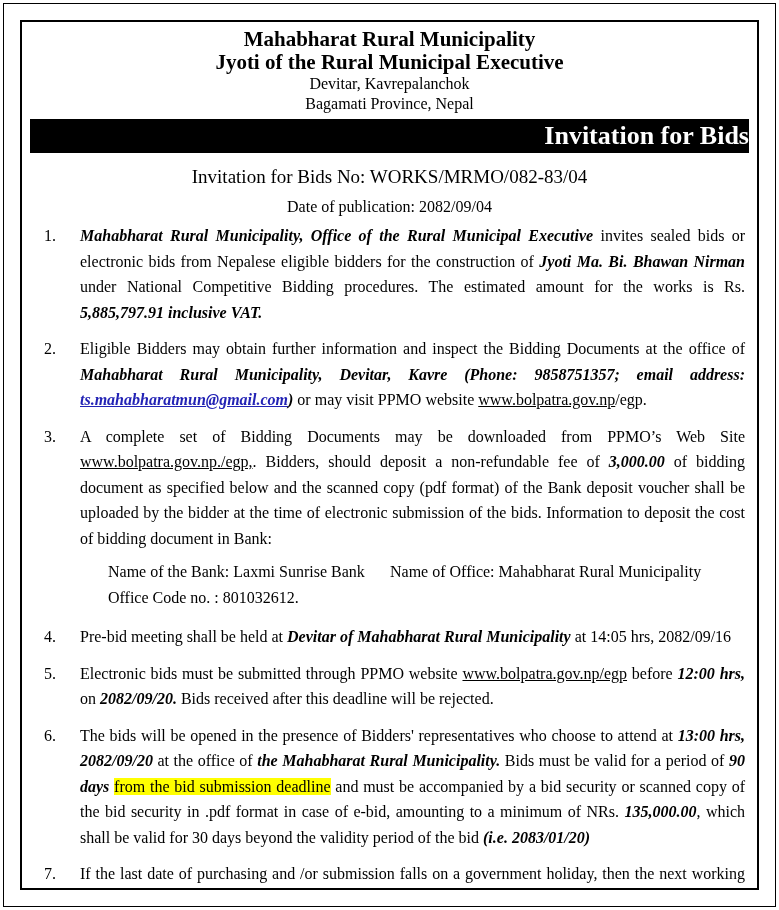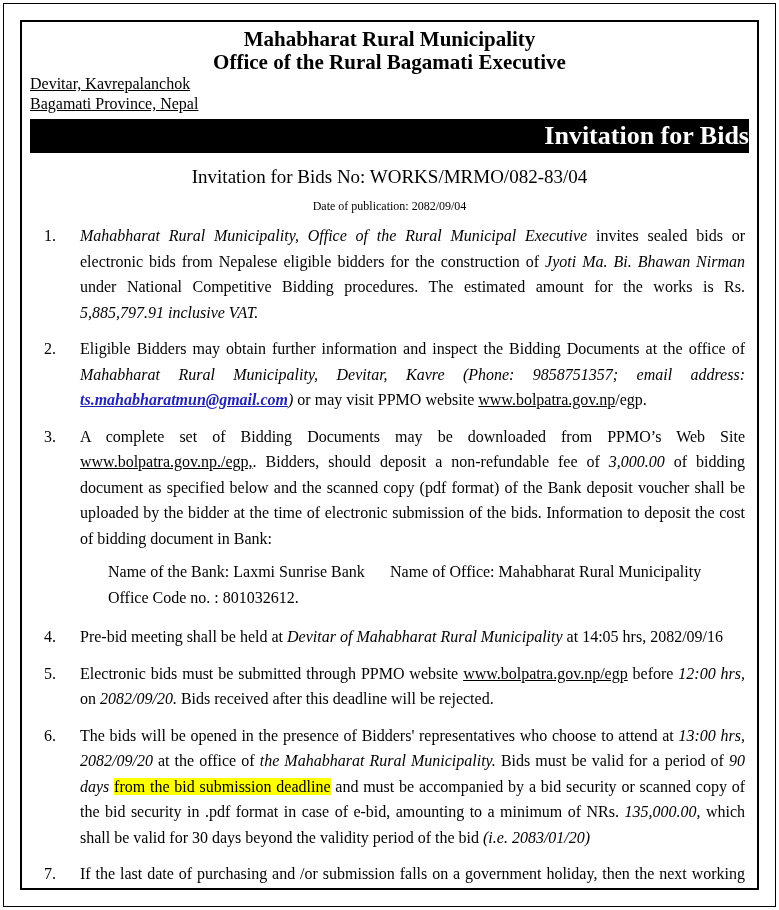--- a/index.html
+++ b/index.html
@@ -30,45 +30,44 @@
     overflow: hidden;
     background: var(--page-bg, #fff);
   }
   .org-line {
     text-align: center;
     font-weight: bold;
     font-size: 21px;
     line-height: 23px;
   }
   .addr-line {
-    text-align: left;
+    text-align: center;
     font-size: 16px;
     line-height: 20px;
-    text-decoration: underline;
   }
   .banner {
     margin-top: 5px;
     background: var(--banner-bg, #000);
     color: var(--banner-text, #fff);
     text-align: right;
     font-weight: bold;
     font-size: 26px;
     line-height: 34px;
     height: 34px;
   }
   .bidno {
     margin-top: 13px;
     text-align: center;
     font-size: 19px;
     line-height: 21px;
   }
   .pubdate {
     margin-top: 9px;
     text-align: center;
-    font-size: 12px;
+    font-size: 16px;
     line-height: 21px;
   }
   .list {
     margin-top: 6px;
     padding: 0 4px 0 14px;
   }
   .item {
     display: flex;
     margin-bottom: 11px;
   }
@@ -76,21 +75,21 @@
     flex: 0 0 36px;
     font-size: 16px;
     line-height: 25.5px;
   }
   .item .body {
     flex: 1;
     text-align: justify;
     font-size: 16px;
     line-height: 25.5px;
   }
-  .bi { font-weight: normal; font-style: italic; }
+  .bi { font-weight: bold; font-style: italic; }
   .u { text-decoration: underline; }
   .link {
     color: var(--link-blue, #2323b5);
     font-weight: bold;
     font-style: italic;
     text-decoration: underline;
     cursor: pointer;
   }
   .hl { background: var(--highlight-yellow, #ff0); }
   .bank {
@@ -102,21 +101,21 @@
   .bank-col div { line-height: 26px; }
 </style>
 </head>
 <body>
 
 <div class="frame-outer">
   <div class="frame-inner">
 
     <header>
       <div class="org-line">Mahabharat Rural Municipality</div>
-      <div class="org-line">Office of the Rural Bagamati Executive</div>
+      <div class="org-line">Jyoti of the Rural Municipal Executive</div>
       <div class="addr-line">Devitar, Kavrepalanchok</div>
       <div class="addr-line">Bagamati Province, Nepal</div>
     </header>
 
     <div class="banner">Invitation for Bids</div>
 
     <div class="bidno">Invitation for Bids No: WORKS/MRMO/082-83/04</div>
     <div class="pubdate">Date of publication: 2082/09/04</div>
 
     <div class="list" id="list">

